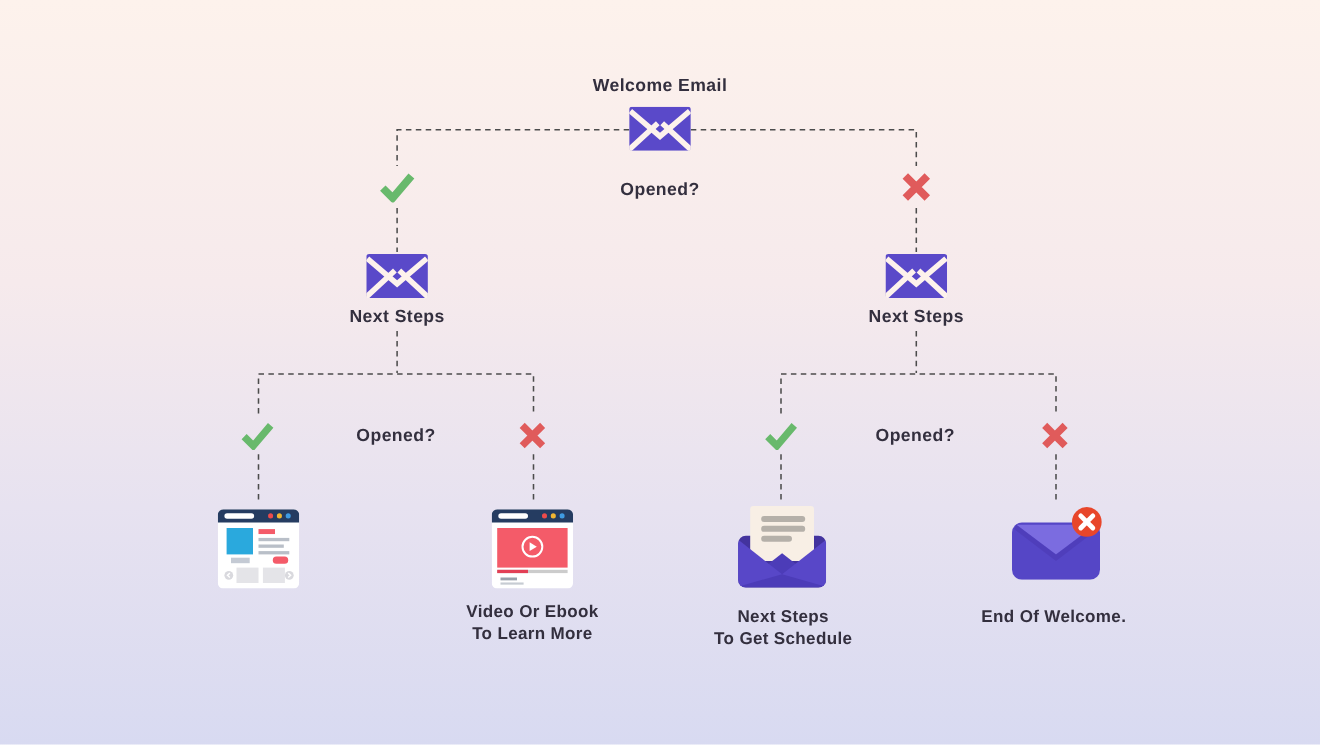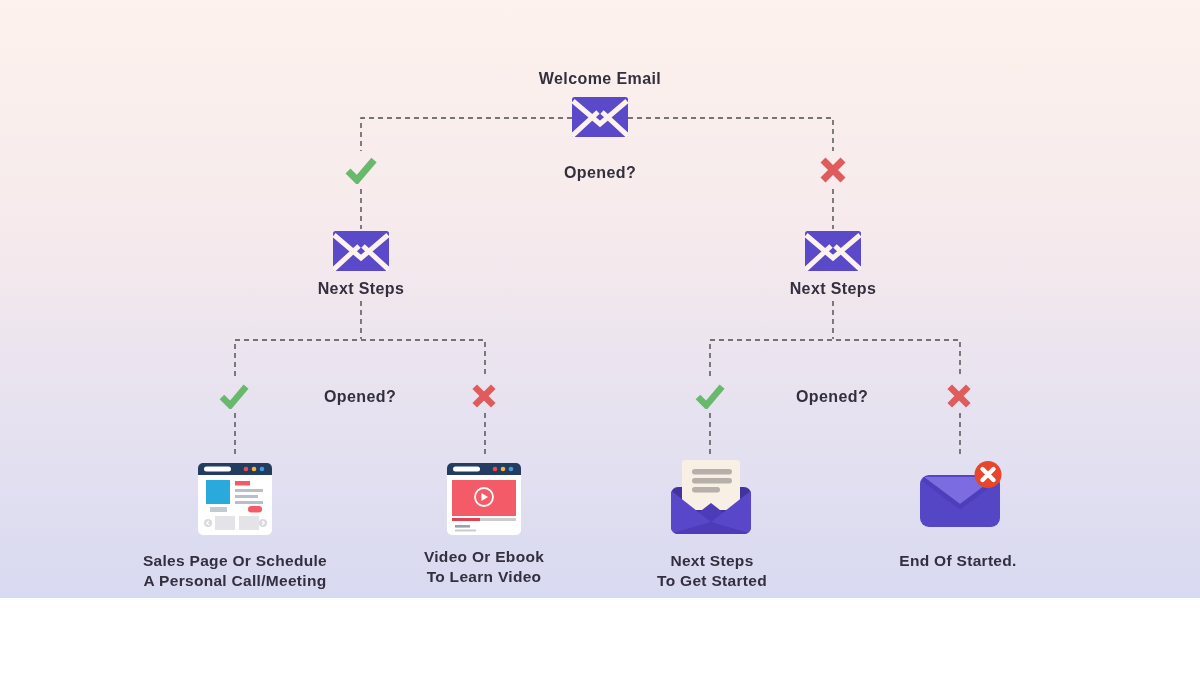--- a/index.html
+++ b/index.html
@@ -1,18 +1,18 @@
 <!DOCTYPE html>
 <html><head>
 <meta charset="utf-8">
 <style>
   * { margin:0; padding:0; box-sizing:border-box; }
   body { font-family:"Liberation Sans", sans-serif; }
   .canvas {
-    position:relative; width:1200px; height:598px; overflow:hidden;
+    position:relative; width:1200px; height:677px; overflow:hidden;
     background:linear-gradient(180deg,#fdf2ec 0%,#f6eaec 38%,#e7e2f0 68%,#d8daf1 100%);
   }
   .connectors { position:absolute; left:0; top:0; width:1200px; height:677px; }
   .connectors path { stroke:#4c4c4c; stroke-width:1.4; fill:none; stroke-dasharray:5 4; }
   .node-label {
     position:absolute; transform:translate(-50%,-50%);
     font-size:16px; font-weight:600; color:#332f3e; letter-spacing:.4px; white-space:nowrap;
   }
   .question-label {
     position:absolute; transform:translate(-50%,-50%);
@@ -108,43 +108,39 @@
     <rect x="37" y="32" width="23" height="3" fill="#b9bfc8"></rect>
     <rect x="37" y="38" width="28" height="3" fill="#b9bfc8"></rect>
     <rect x="50" y="43" width="14" height="6.5" rx="3.2" fill="#f45b69"></rect>
     <circle cx="10" cy="60" r="4" fill="#d9d9de"></circle>
     <path d="M11,58 l-2.2,2 2.2,2" stroke="#ffffff" stroke-width="1.3" fill="none"></path>
     <rect x="17" y="53" width="20" height="14" fill="#e4e4e8"></rect>
     <rect x="41" y="53" width="20" height="14" fill="#e4e4e8"></rect>
     <circle cx="65" cy="60" r="4" fill="#d9d9de"></circle>
     <path d="M64,58 l2.2,2 -2.2,2" stroke="#ffffff" stroke-width="1.3" fill="none"></path>
   </svg>
-  <div class="outcome-label" style="left:235px; top:551px;">
-    <div>Sales Page Or Schedule</div>
-    <div>A Personal Call/Meeting</div>
-  </div>
 
   <svg class="abs" style="left:447px; top:463px;" width="74" height="72" viewBox="0 0 74 72">
     <rect width="74" height="72" rx="5" fill="#ffffff"></rect>
     <path d="M0,12 V5 a5,5 0 0 1 5,-5 h64 a5,5 0 0 1 5,5 v7 z" fill="#253c61"></path>
     <rect x="6" y="3.5" width="27" height="5" rx="2.5" fill="#ffffff"></rect>
     <circle cx="48" cy="6" r="2.3" fill="#ef4b4b"></circle>
     <circle cx="56" cy="6" r="2.3" fill="#f2b632"></circle>
     <circle cx="64" cy="6" r="2.3" fill="#3f9be2"></circle>
     <rect x="5" y="17" width="64" height="36" fill="#f45b69"></rect>
     <circle cx="37" cy="34" r="9" stroke="#ffffff" stroke-width="1.8" fill="none"></circle>
     <path d="M34.5,30 L41,34 L34.5,38 Z" fill="#ffffff"></path>
     <rect x="5" y="55" width="64" height="3" fill="#cccccc"></rect>
     <rect x="5" y="55" width="28" height="3" fill="#e23f55"></rect>
     <rect x="8" y="62" width="15" height="2.6" fill="#9aa1ab"></rect>
     <rect x="8" y="66.5" width="21" height="2" fill="#c7ccd3"></rect>
   </svg>
   <div class="outcome-label" style="left:484px; top:547px;">
     <div>Video Or Ebook</div>
-    <div>To Learn Video</div>
+    <div>To Learn More</div>
   </div>
 
   <svg class="abs" style="left:671px; top:459px;" width="80" height="76" viewBox="0 0 80 76">
     <defs>
       <clipPath id="envClip">
           <rect x="0" y="28" width="80" height="47" rx="7"></rect>
         </clipPath>
     </defs>
     <rect x="0" y="28" width="80" height="47" rx="7" fill="#43339e"></rect>
     <rect x="11" y="1" width="58" height="50" rx="3" fill="#f8efe5"></rect>
@@ -153,27 +149,27 @@
     <rect x="21" y="28" width="28" height="5.5" rx="2.7" fill="#b5b0a9"></rect>
     <g clip-path="url(#envClip)">
       <path d="M0,75 L40,44 L80,75 Z" fill="#4c3cb8"></path>
       <path d="M-2,30 L40,63 L-2,75 Z" fill="#5847c8"></path>
       <path d="M82,30 L40,63 L82,75 Z" fill="#5847c8"></path>
       <path d="M0,62 H80 V75 H0 Z" fill="#5847c8" opacity="0"></path>
     </g>
   </svg>
   <div class="outcome-label" style="left:712px; top:551px;">
     <div>Next Steps</div>
-    <div>To Get Started</div>
+    <div>To Get Schedule</div>
   </div>
 
   <svg class="abs" style="left:920px; top:461px;" width="84" height="66" viewBox="0 0 84 66">
     <rect x="0" y="14" width="80" height="52" rx="9" fill="#5546c6"></rect>
     <path d="M4,16 L40,43 L76,16 Z" fill="#7b6ce0"></path>
     <path d="M4,16 L40,43 L76,16 L78,20 L40,49 L2,20 Z" fill="#4a39b2" opacity="0.55"></path>
     <circle cx="68" cy="13.5" r="13.5" fill="#e8462a"></circle>
     <path d="M62.5,8 L73.5,19 M73.5,8 L62.5,19" stroke="#ffffff" stroke-width="4.4" stroke-linecap="round"></path>
   </svg>
   <div class="outcome-label" style="left:958px; top:551px;">
-    <div>End Of Started.</div>
+    <div>End Of Welcome.</div>
   </div>
 
 </div>
 
 </body></html>

